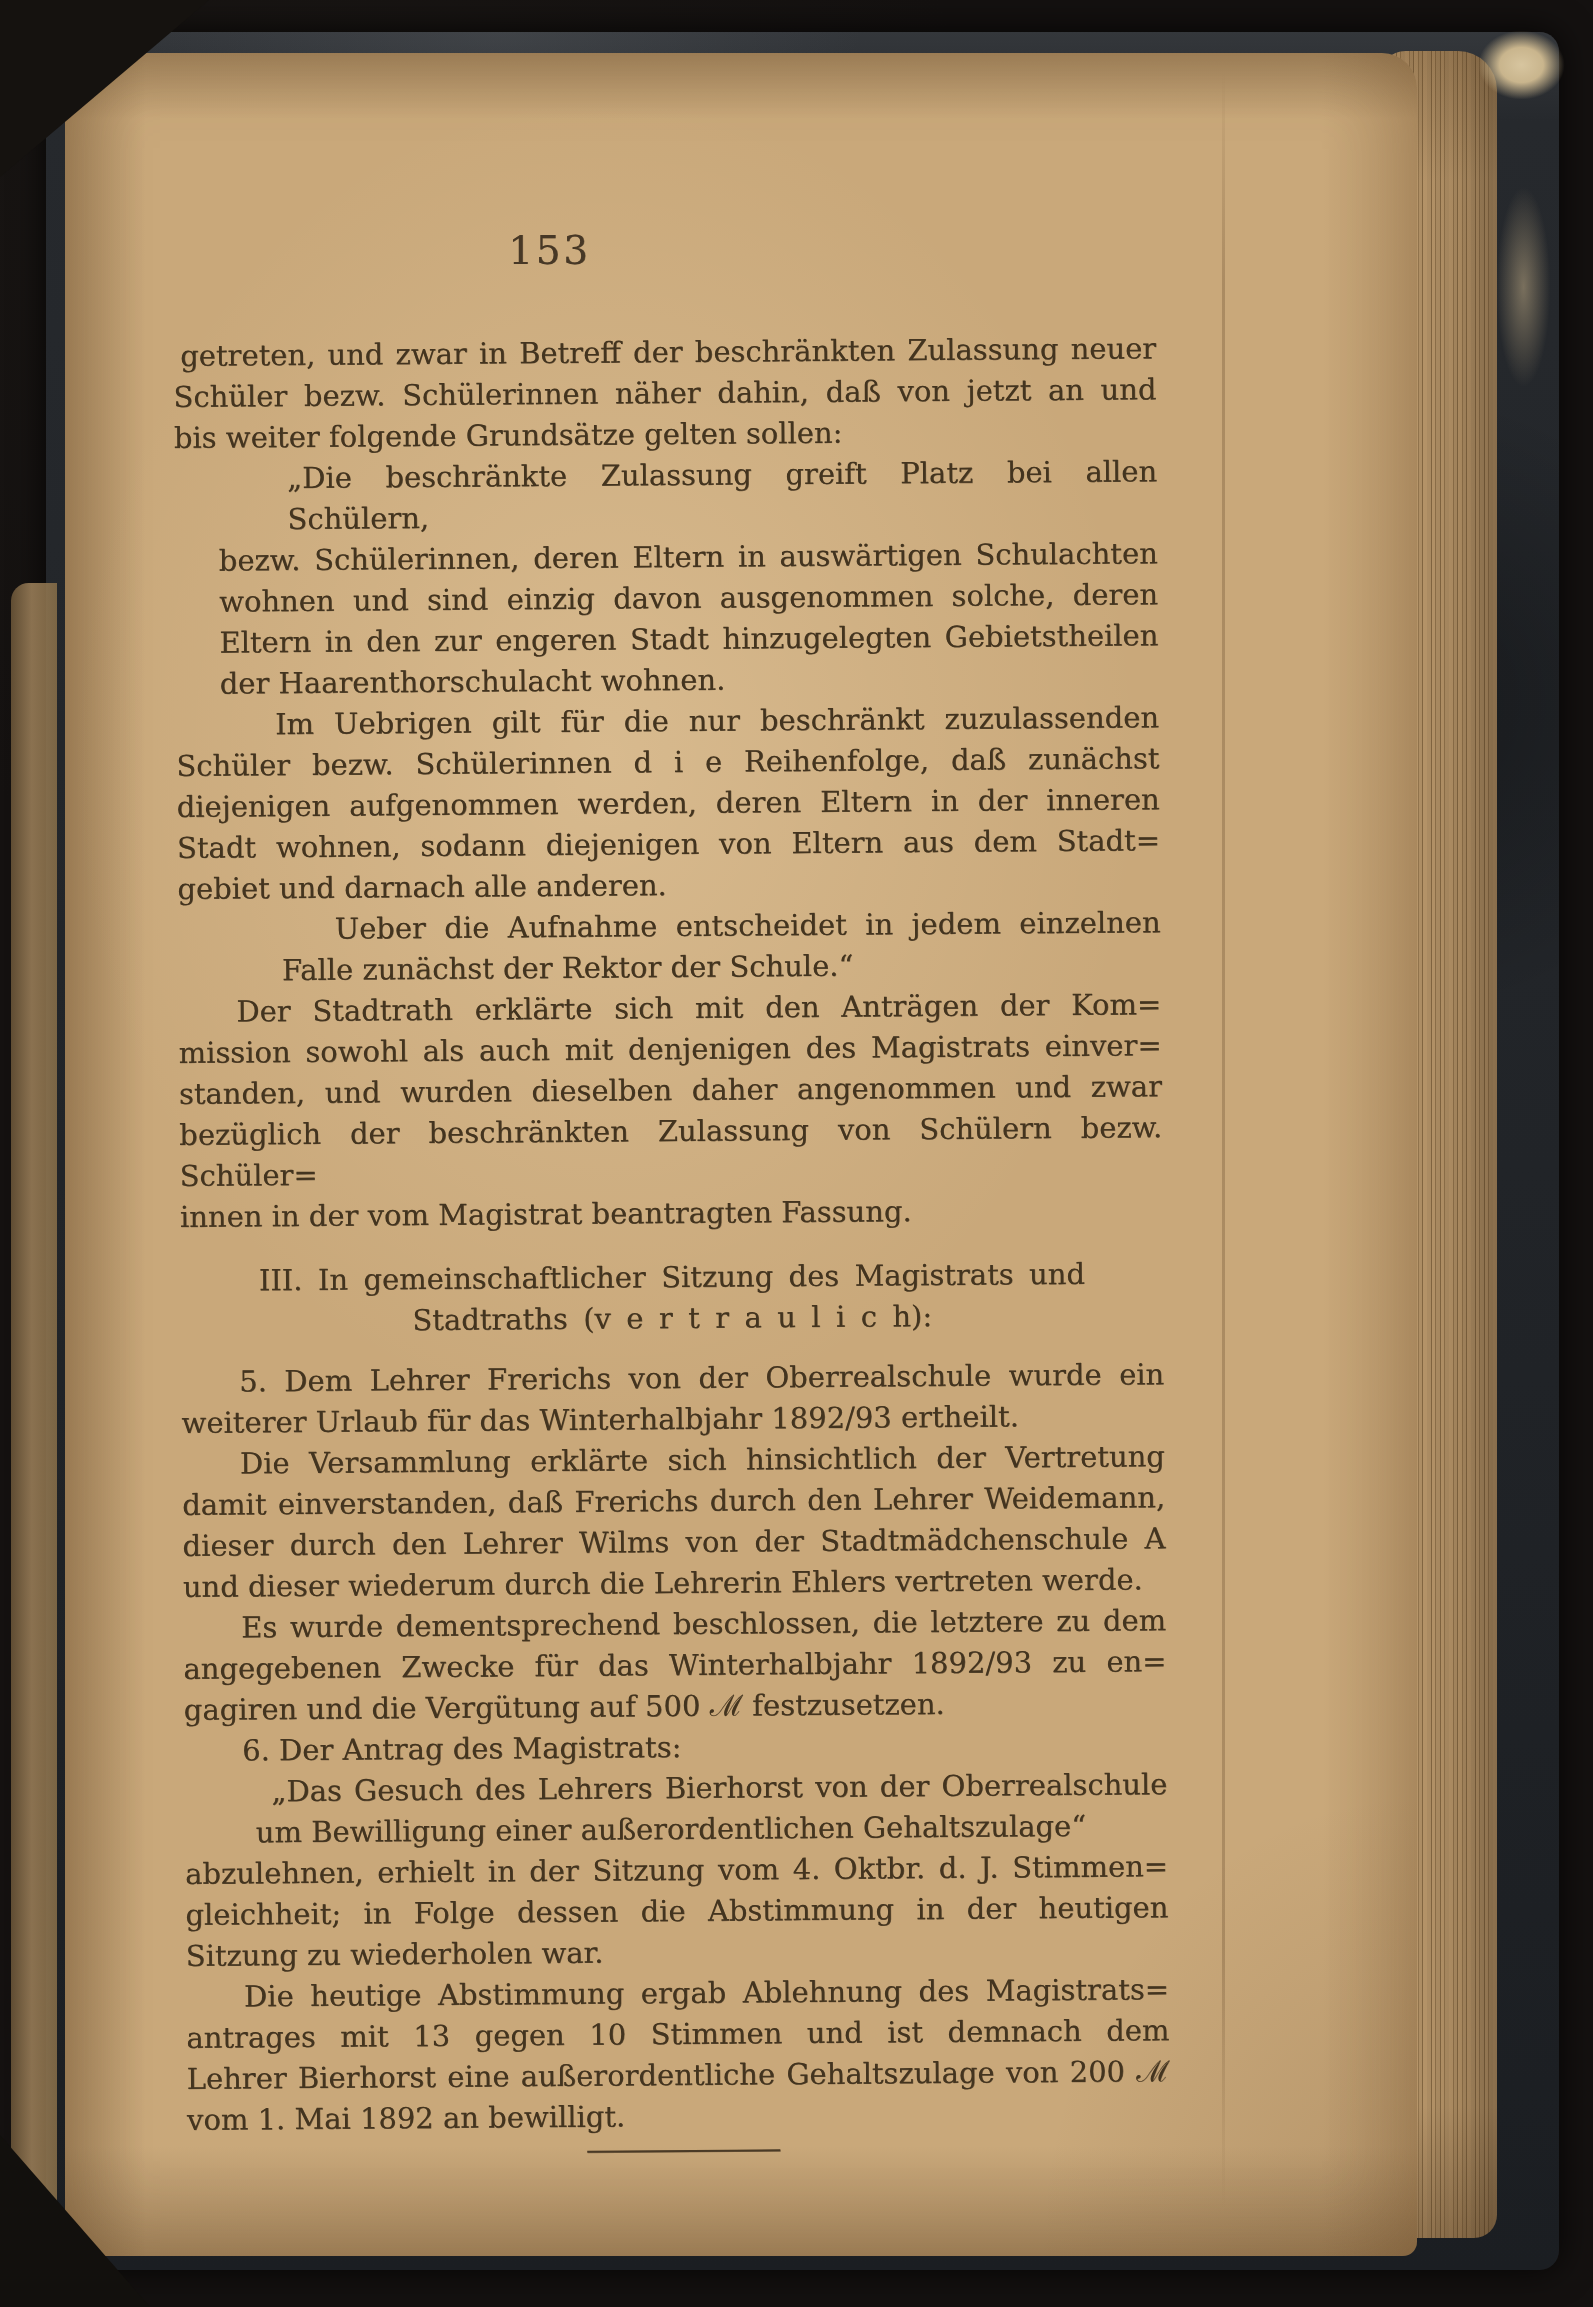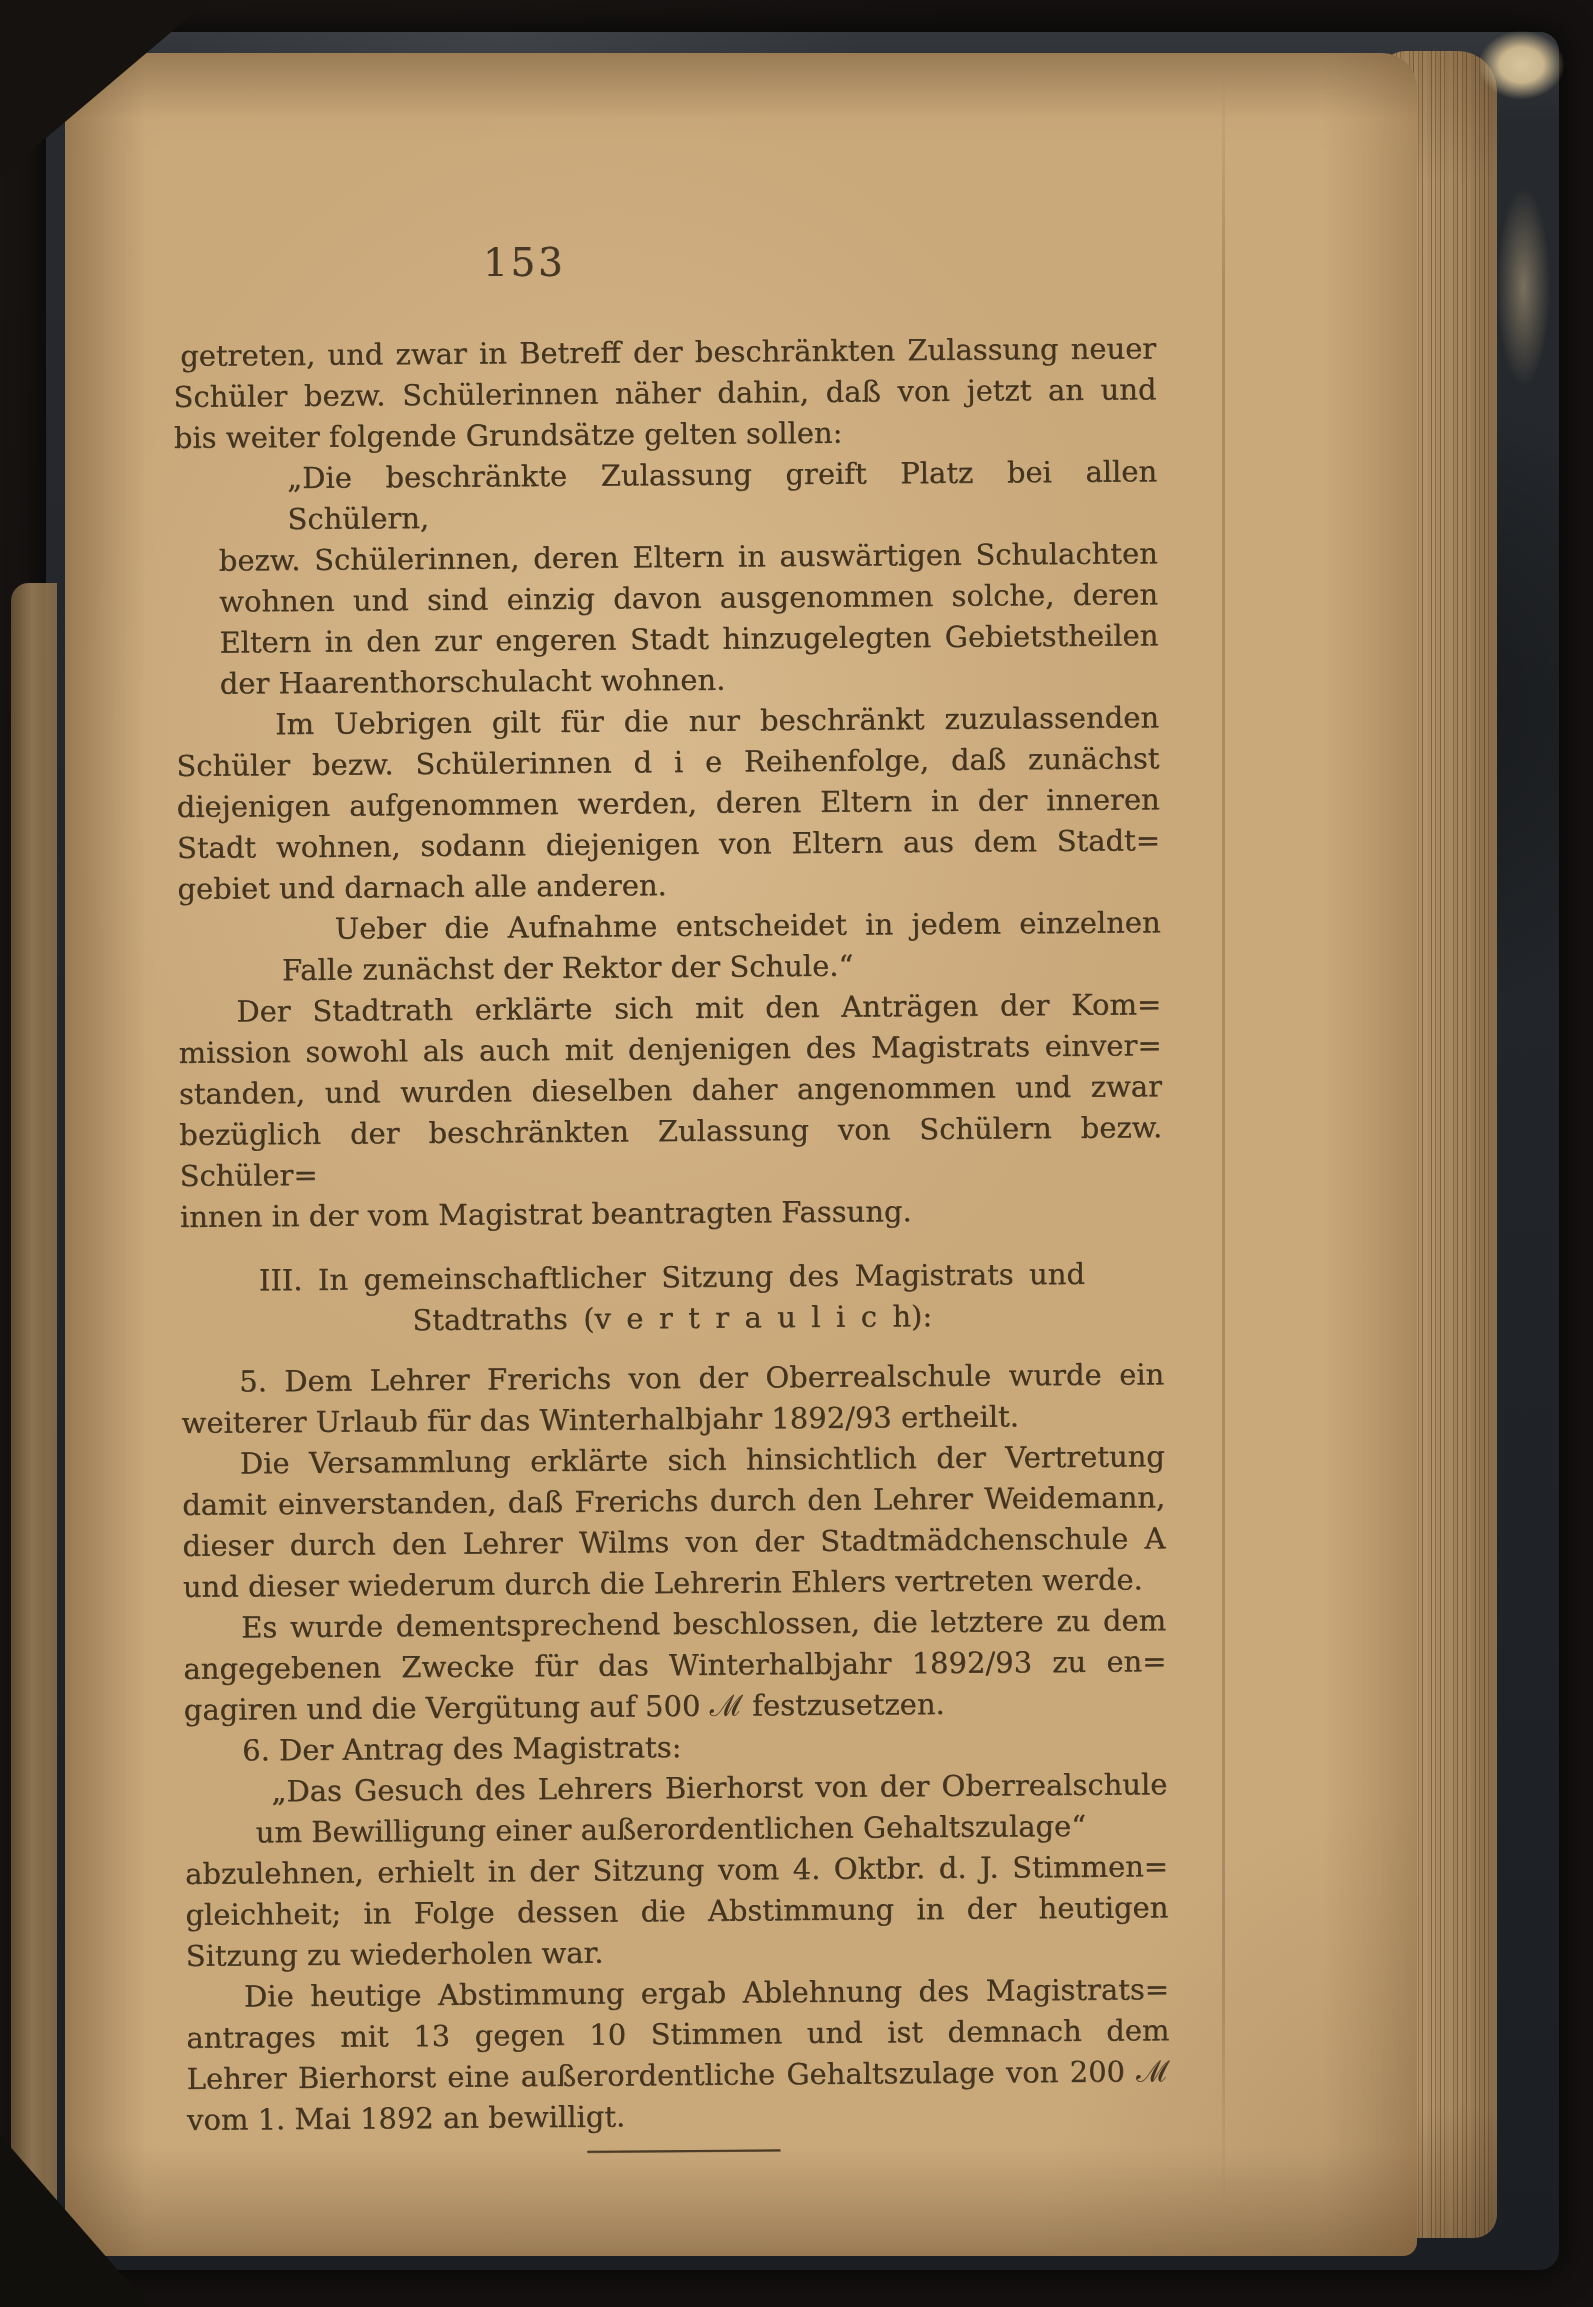--- a/index.html
+++ b/index.html
@@ -75,21 +75,22 @@
   .wear-1 {
     position: absolute; left: 1464px; top: 19.4px; width: 115px; height: 92px;
     background: radial-gradient(closest-side, #d7c59f 0%, #c9b58d 38%, rgba(201,181,141,0) 75%);
   }
   .wear-2 {
     position: absolute; left: 1489px; top: 159px; width: 69px; height: 256px;
     background: radial-gradient(closest-side, rgba(190,170,133,.55) 0%, rgba(190,170,133,0) 78%);
   }
   
   .folio {
-    position: absolute; left: 483px; top: 240px; width: 133px;
+    position: absolute; left: 483px; top: 228px; width: 133px;
+    text-align: center;
     font-size: 39px; letter-spacing: 2.7px;
     color: #473826;
     text-shadow: 0.5px 0.4px 0 rgba(60,45,25,.55);
   }
   
   .textblock {
     position: absolute; left: 173px; top: 336px; width: 983px;
     transform: rotate(-0.45deg); transform-origin: 0 0;
     color: #43341f;
     font-size: 29px; line-height: 41px;

